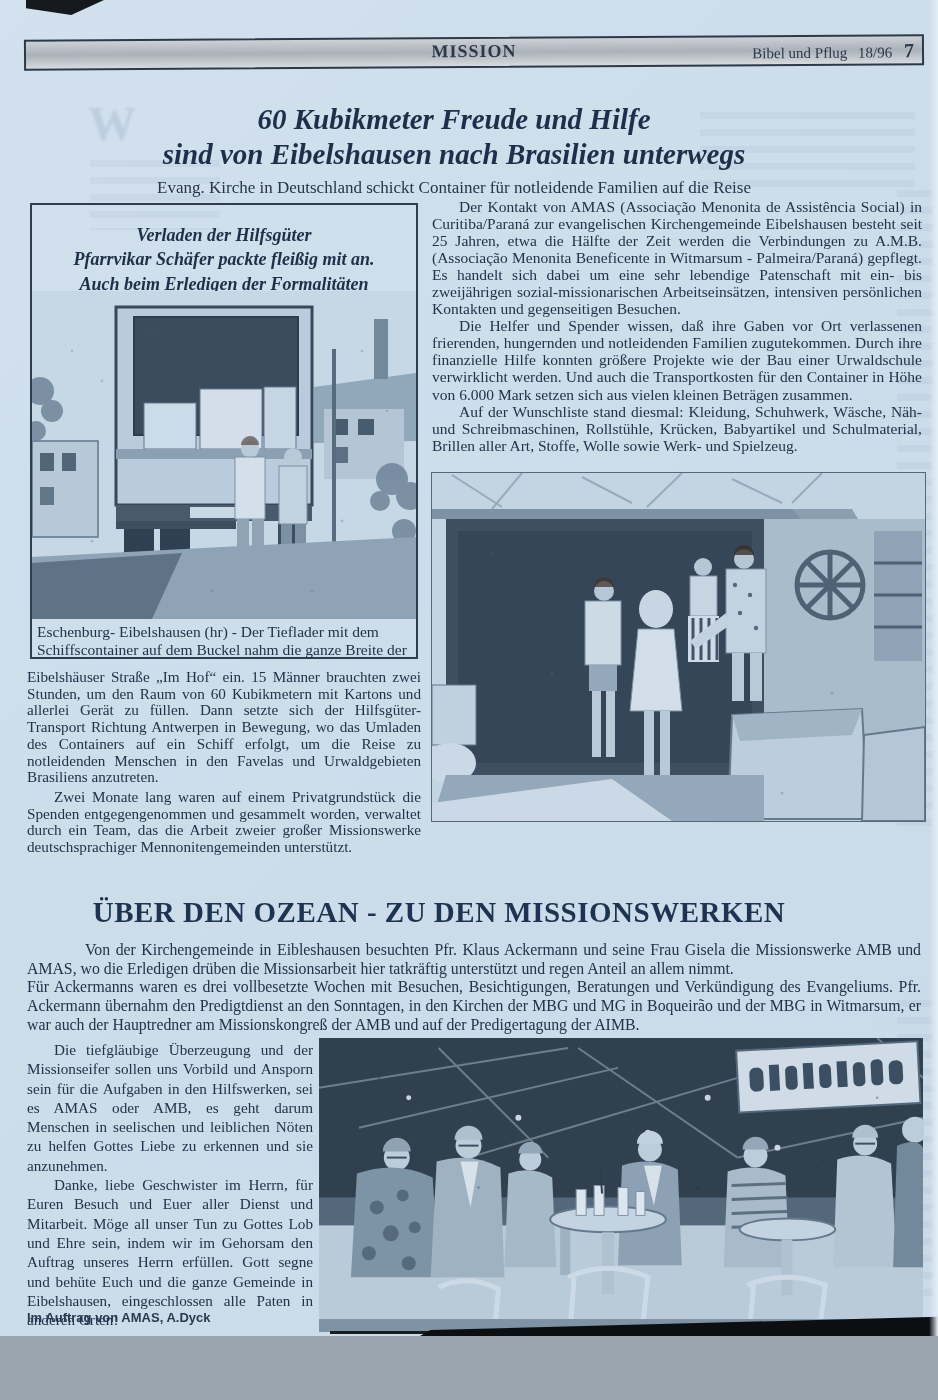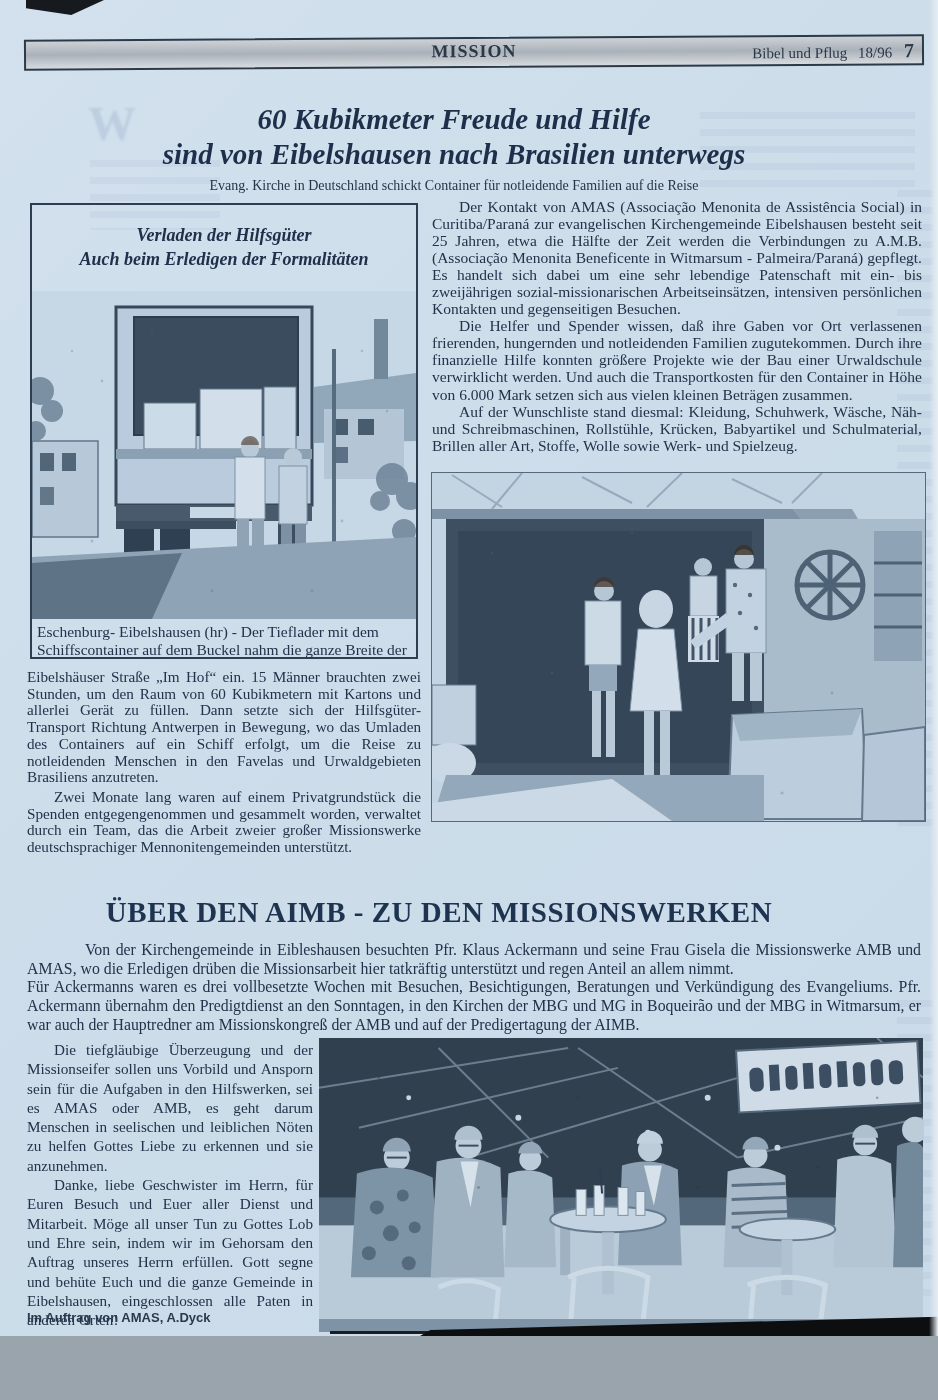--- a/index.html
+++ b/index.html
@@ -23,21 +23,21 @@
   .header-bar{position:absolute;left:24px;top:37px;width:896px;height:27px;
     background:linear-gradient(#ccd1d6,#aab1b8 50%,#d7dbdf);
     border:2px solid #2c3a48;transform:rotate(-.35deg);}
   .header-title{position:absolute;left:0;right:0;top:2px;text-align:center;
     font-weight:bold;font-size:18px;letter-spacing:1px;color:#2a3848;}
   .header-right{position:absolute;right:8px;top:3px;font-size:15px;color:#2a3848;white-space:nowrap;}
   .header-right .pagenum{font-size:20px;font-weight:bold;margin-left:8px;}
   
   .title-block{position:absolute;left:0;right:30px;top:102px;text-align:center;color:#1d2f4a;}
   .title-line{font-size:29px;font-weight:bold;font-style:italic;line-height:1.2;}
-  .subtitle{font-size:14px;margin-top:6px;color:#253449;}
+  .subtitle{font-size:17px;margin-top:6px;color:#253449;}
   .photo-box{position:absolute;left:30px;top:203px;width:388px;height:456px;border:2px solid #2e3e50;box-sizing:border-box;}
   .photo-box .top-caption{margin-top:18px;text-align:center;font-style:italic;font-weight:bold;
     font-size:18px;line-height:1.35;color:#20304a;}
   .photo1{position:absolute;left:0;top:86px;width:384px;height:328px;}
   .photo-box .box-footer{position:absolute;left:5px;right:5px;top:418px;font-size:15.5px;line-height:1.15;color:#22324a;}
   .col-left-a1{position:absolute;left:27px;top:669px;width:394px;font-size:15.2px;line-height:1.1;
     text-align:justify;color:#22324a;}
   .col-left-a1 p{margin:0 0 3px 0;}
   .col-right-a1{position:absolute;left:432px;top:198px;width:490px;font-size:15.5px;line-height:1.1;
     text-align:justify;color:#22324a;}
@@ -87,20 +87,21 @@
 
   <div class="title-block">
     <div class="title-line">60 Kubikmeter Freude und Hilfe</div>
     <div class="title-line">sind von Eibelshausen nach Brasilien unterwegs</div>
     <div class="subtitle">Evang. Kirche in Deutschland schickt Container für notleidende Familien auf die Reise</div>
   </div>
 
   <div class="photo-box">
     <div class="top-caption">
       <div>Verladen der Hilfsgüter</div>
+      <div>Pfarrvikar Schäfer packte fleißig mit an.</div>
       <div>Auch beim Erledigen der Formalitäten</div>
     </div>
     <svg class="photo1" viewBox="0 0 384 328">
       <rect x="0" y="0" width="384" height="328" fill="#c6d7e6"></rect>
       <g opacity=".95">
         <rect x="0" y="150" width="66" height="96" fill="#b7c9d9" stroke="#5a7086" stroke-width="1.5"></rect>
         <rect x="8" y="162" width="14" height="18" fill="#4c6074"></rect>
         <rect x="30" y="162" width="14" height="18" fill="#4c6074"></rect>
         <rect x="8" y="196" width="14" height="18" fill="#5d7285"></rect>
         <polygon points="282,96 384,82 384,150 282,152" fill="#8fa5b8"></polygon>
@@ -249,21 +250,21 @@
         <circle cx="60" cy="80" r="1.4"></circle>
           <circle cx="120" cy="200" r="1.4"></circle>
           <circle cx="400" cy="220" r="1.4"></circle>
         <circle cx="460" cy="90" r="1.3"></circle>
           <circle cx="200" cy="60" r="1.2"></circle>
           <circle cx="350" cy="320" r="1.5"></circle>
       </g>
     </svg>
   </div>
 
-  <div class="headline2">ÜBER DEN AIMB - ZU DEN MISSIONSWERKEN</div>
+  <div class="headline2">ÜBER DEN OZEAN - ZU DEN MISSIONSWERKEN</div>
   <div class="intro-a2">
     <p class="big-ind">Von der Kirchengemeinde in Eibleshausen besuchten Pfr. Klaus Ackermann und seine Frau Gisela die Missionswerke AMB und AMAS, wo die Erledigen drüben die Missionsarbeit hier tatkräftig unterstützt und regen Anteil an allem nimmt.</p>
     <p>Für Ackermanns waren es drei vollbesetzte Wochen mit Besuchen, Besichtigungen, Beratungen und  Verkündigung des Evangeliums. Pfr. Ackermann übernahm den Predigtdienst an den Sonntagen, in den Kirchen der MBG und MG in Boqueirão und der MBG in Witmarsum, er war auch der Hauptredner am Missionskongreß der AMB und auf der Predigertagung der AIMB.</p>
   </div>
   <div class="col-left-a2">
     <p class="ind">Die tiefgläubige Überzeugung und der Missionseifer sollen uns Vorbild und Ansporn sein für die Aufgaben in den Hilfswerken, sei es AMAS oder AMB, es geht darum Menschen in seelischen und leiblichen Nöten zu helfen Gottes Liebe zu erkennen und sie anzunehmen.</p>
     <p class="ind">Danke, liebe Geschwister im Herrn, für Euren Besuch und Euer aller Dienst und Mitarbeit. Möge all unser Tun zu Gottes Lob und Ehre sein, indem wir im Gehorsam den Auftrag unseres Herrn erfüllen. Gott segne und behüte Euch und die ganze Gemeinde in Eibelshausen, eingeschlossen alle Paten in anderen Orten!</p>
   </div>
   <div class="signature">Im Auftrag von AMAS,  A.Dyck</div>
 

